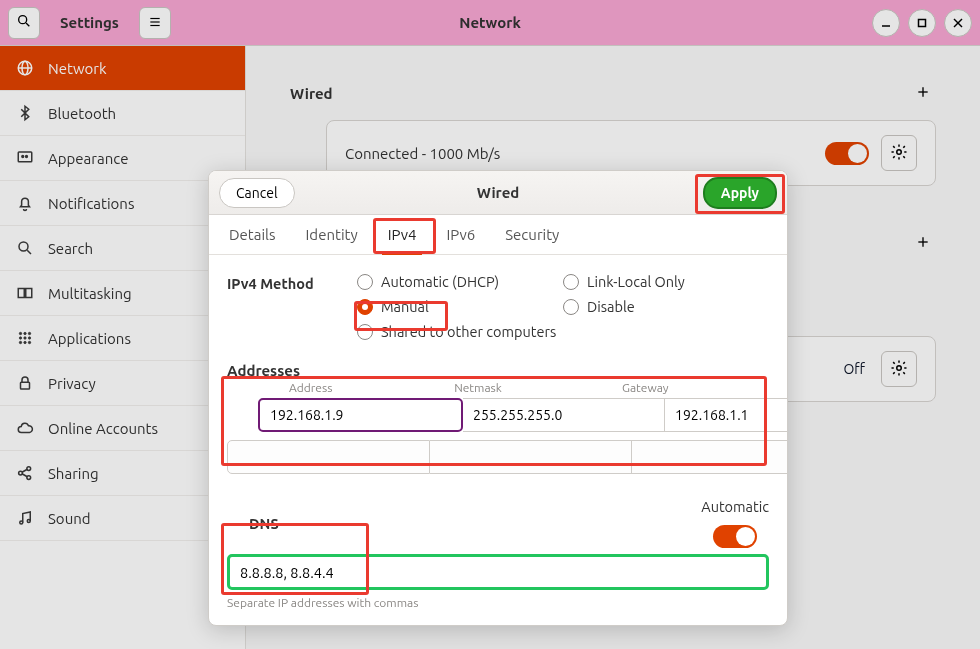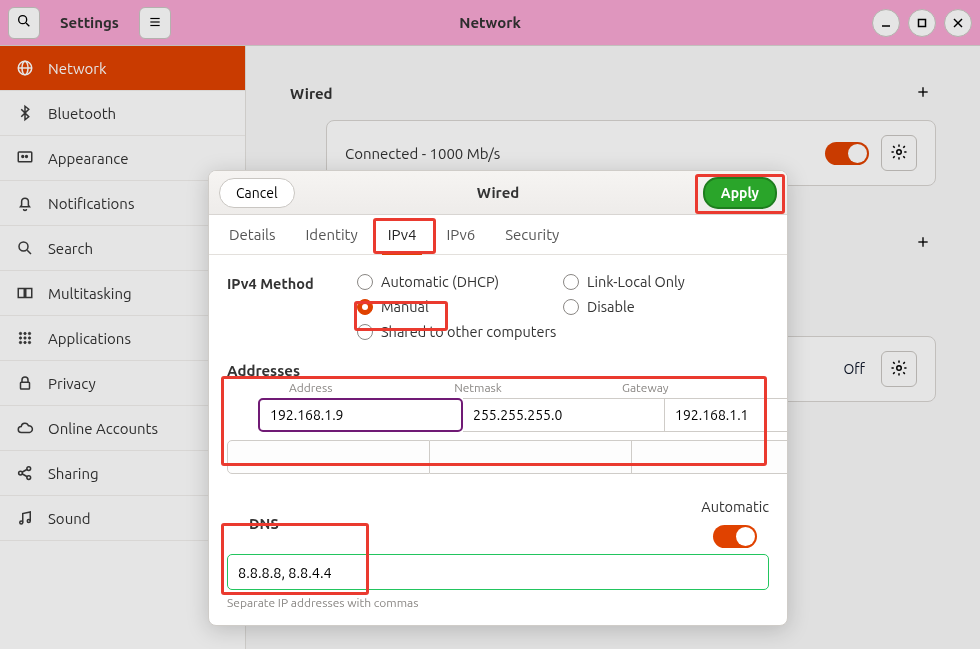--- a/index.html
+++ b/index.html
@@ -122,21 +122,21 @@
     border:2px solid #701a75; border-radius:5px;margin-left:31px;
   }
   .addr-row.empty{ margin-top:8px;}
   .addr-row.empty input{ background:#fdfdfd;}
 
   .dns-block{ margin-top:24px; position:relative;}
   .dns-head{ display:flex; align-items:center; justify-content:space-between; margin-bottom:6px;}
   .dns-head .lbl{ font-weight:700;margin-left:22px; }
   .dns-auto{ display:flex; align-items:center; gap:10px;flex-direction:column;}
   .dns-input{
-    width:100%; height:36px; border:1px solid #22c55e; border-radius:5px; padding:0 10px; font-size:14.5px;
+    width:100%; height:36px; border:3px solid #22c55e; border-radius:5px; padding:0 10px; font-size:14.5px;
   }
   .hint{ font-size:12px; color:#8a8784; margin-top:6px;}
 
   
   .hl{ border:3px solid #ea3a2f; border-radius:3px; pointer-events:none; position:absolute;}
 
   svg { stroke:currentColor; }
 </style>
 </head>
 <body>

